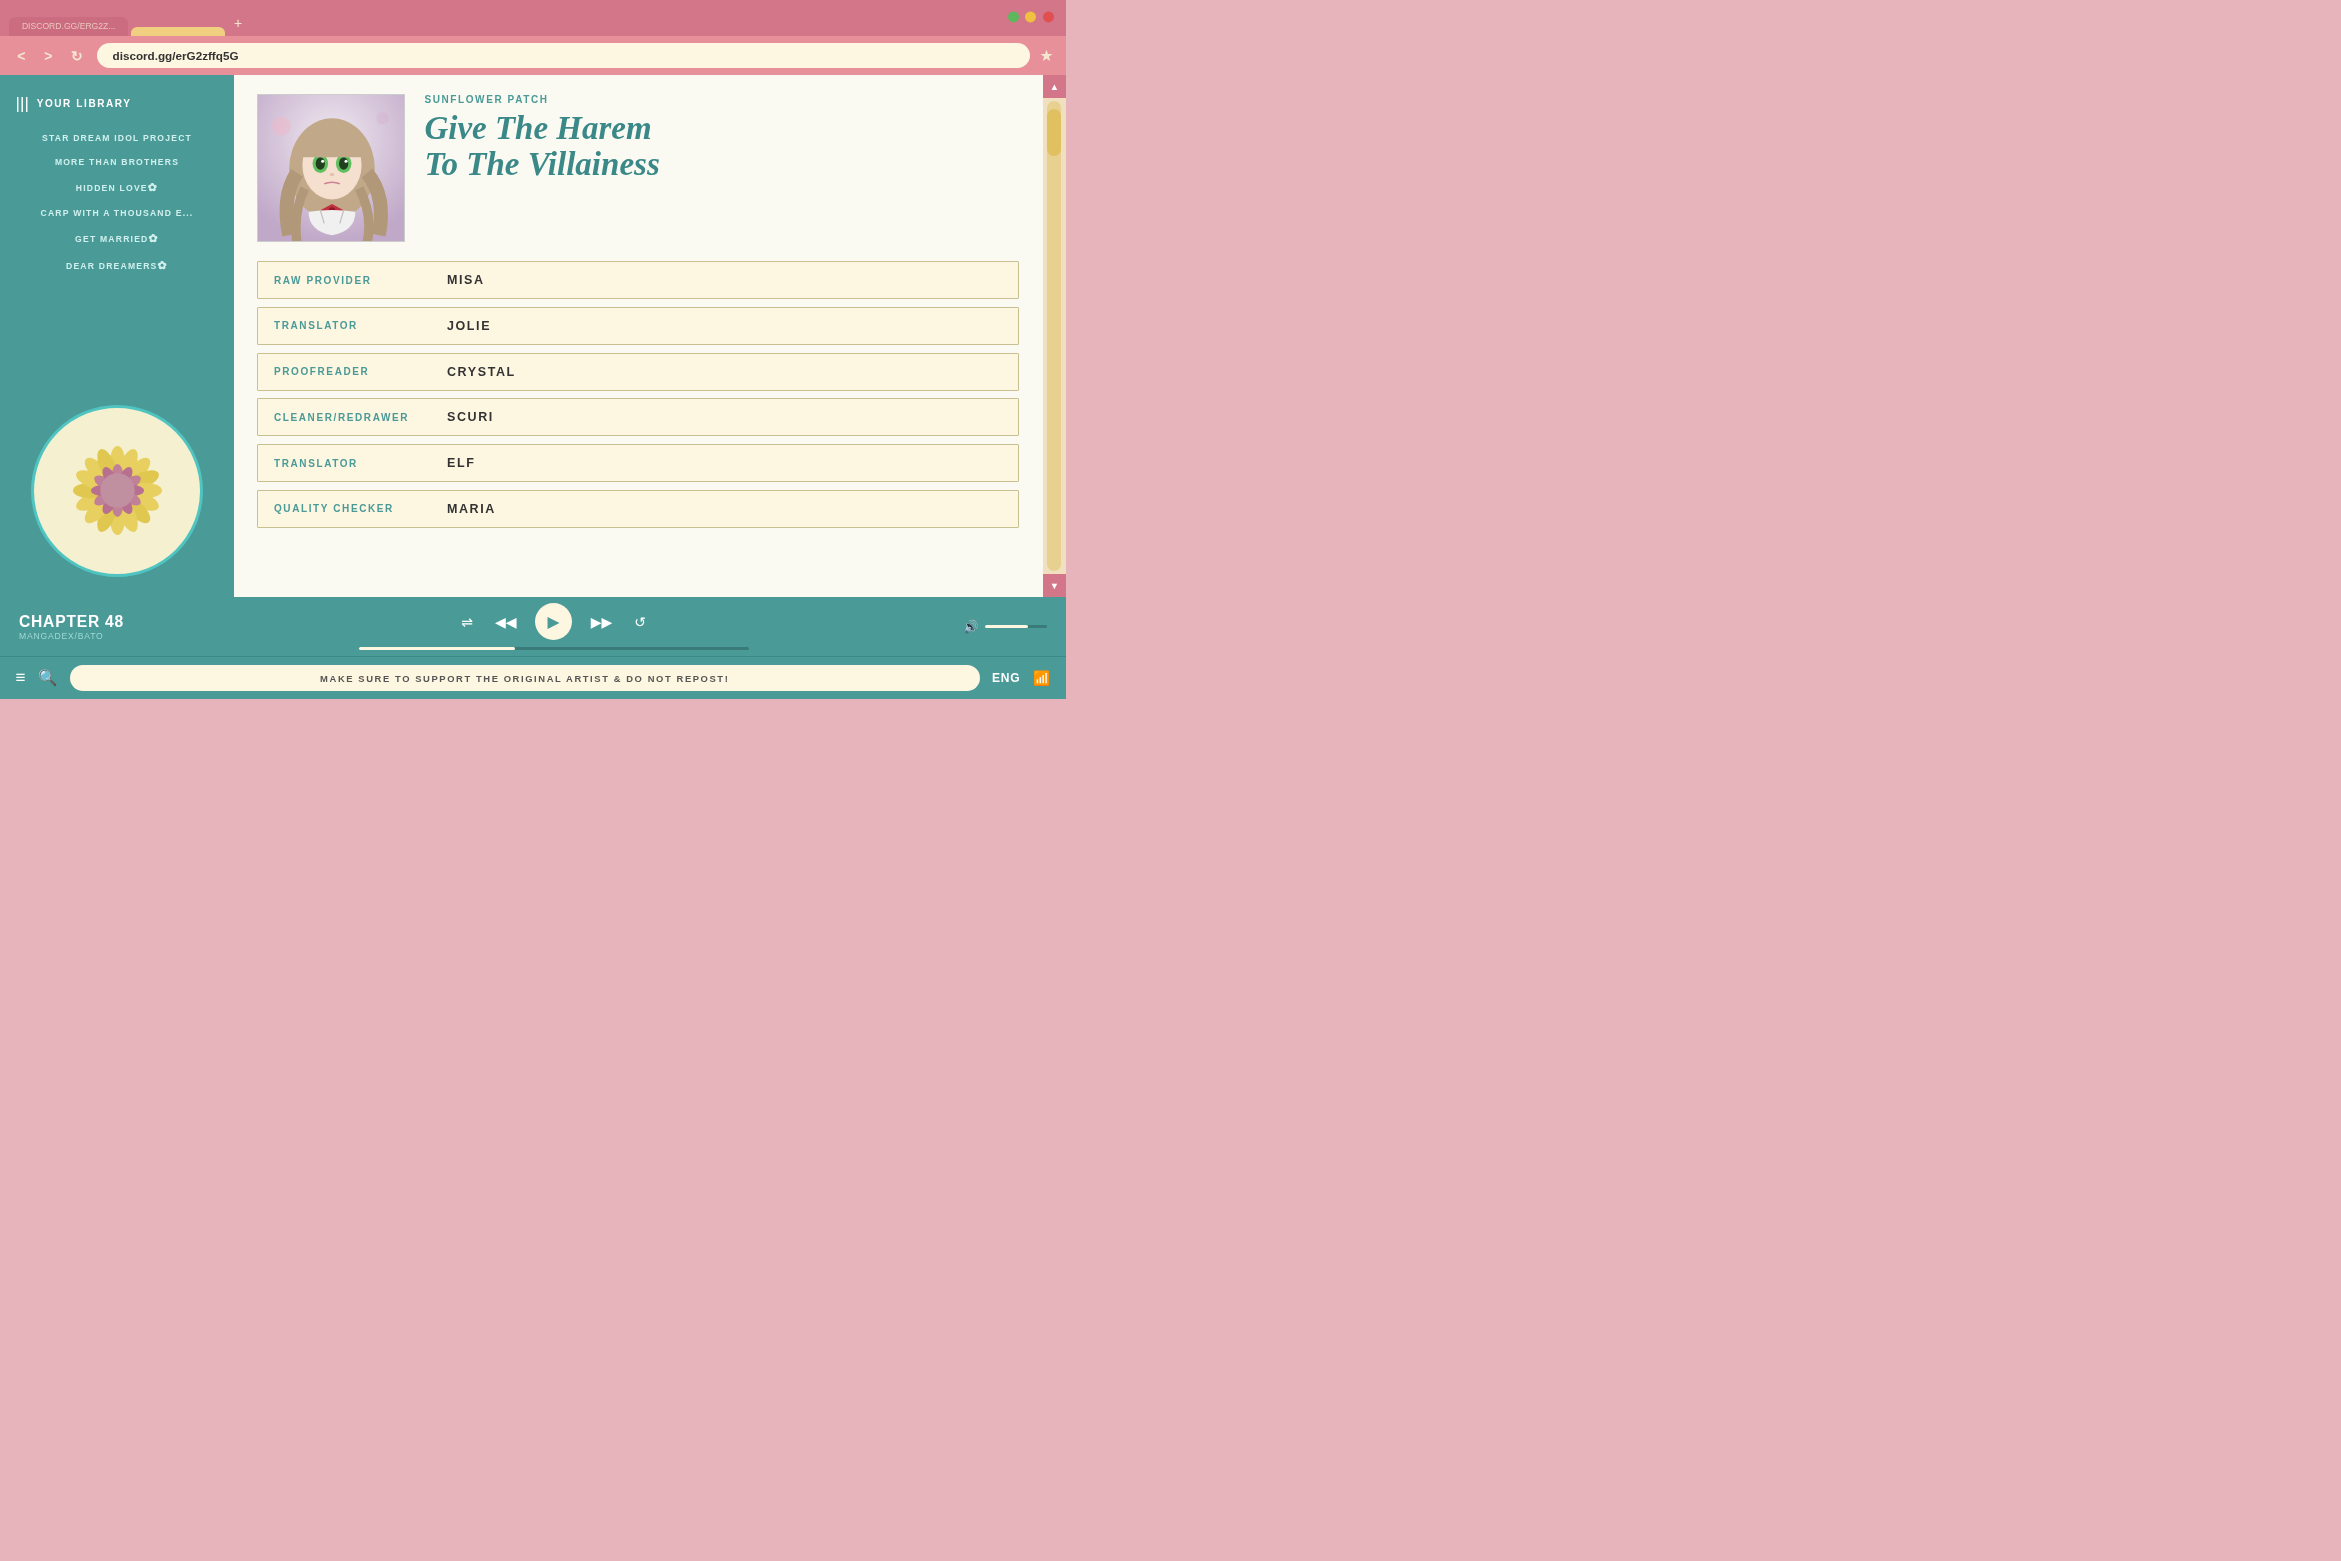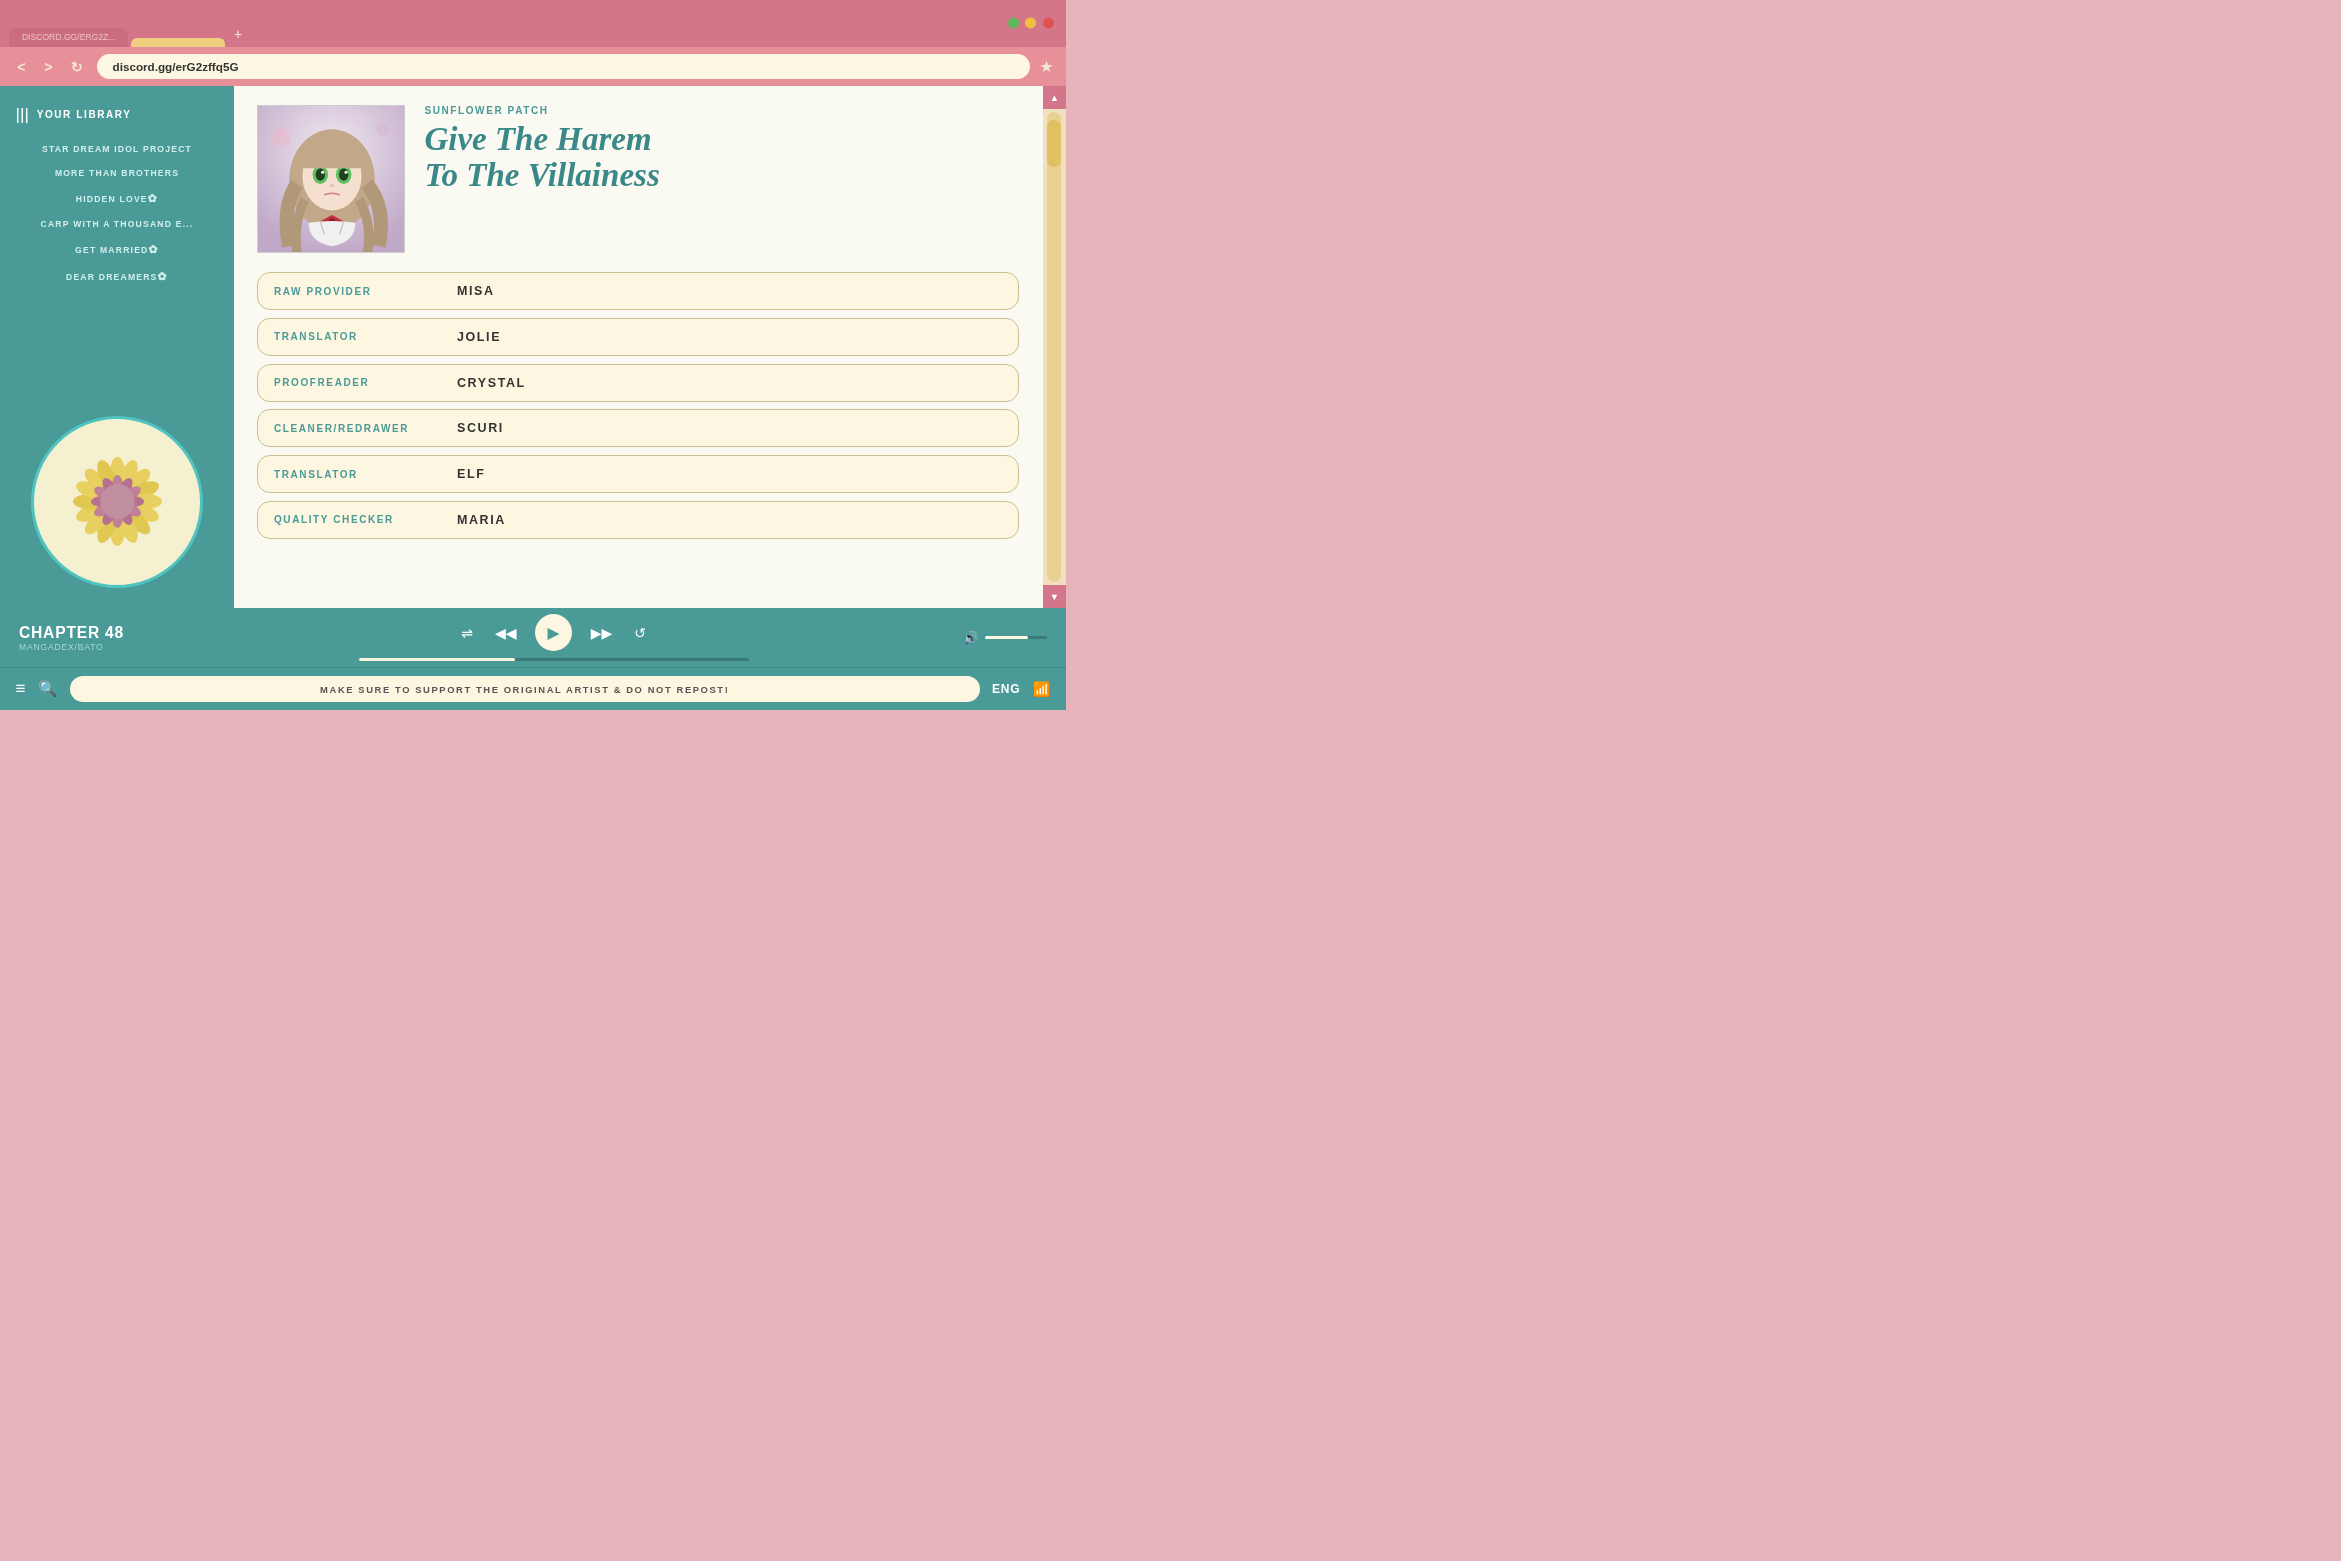--- a/index.html
+++ b/index.html
@@ -8,21 +8,21 @@
       height: 710px;
       font-family: 'Arial', sans-serif;
       background: #e8b4bc;
       overflow: hidden;
       position: relative;
     }
 
     
     .browser-top {
       background: #d4768a;
-      height: 47px;
+      height: 36px;
       display: flex;
       align-items: flex-end;
       padding: 0 9.4px;
       position: relative;
     }
 
     .tab-bar {
       display: flex;
       align-items: flex-end;
       gap: 3.1px;
@@ -230,23 +230,23 @@
       display: flex;
       flex-direction: column;
       gap: 7.8px;
     }
 
     .credit-row {
       display: flex;
       align-items: center;
       background: #fdf6e0;
       border: 1.2px solid #c8c090;
-      border-radius: 13px;
+      border-radius: 1px;
       padding: 11px 15.6px;
-      gap: 11px;
+      gap: 1px;
     }
 
     .credit-label {
       font-size: 10px;
       font-weight: 700;
       letter-spacing: 1.6px;
       color: #4a9a98;
       min-width: 172px;
     }
 

